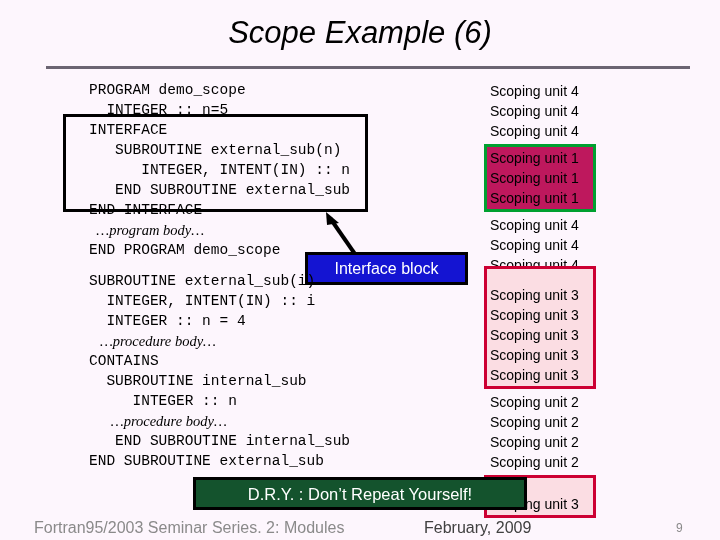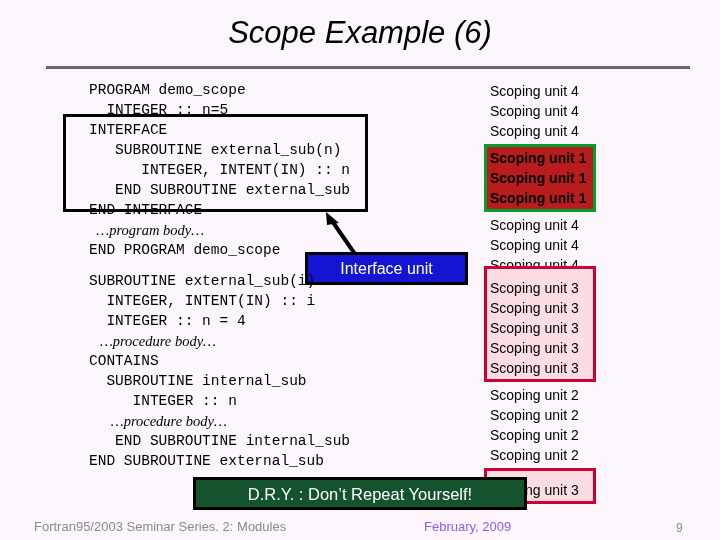--- a/index.html
+++ b/index.html
@@ -117,21 +117,21 @@
   }
   .group.green {
     border: 3px solid #00a030;
     background: #eef7ee;
     padding: 1px 0 1px 0;
     width: 112px;
   }
   .group.red {
     border: 3px solid #cc0033;
     background: #fbdde3;
-    padding: 9px 0 1px 0;
+    padding: 16px 0 1px 0;
     width: 112px;
   }
   .group.plain { border: 3px solid transparent; width: 112px; }
 
   
   #dry-banner {
     position: absolute;
     left: 193px;
     top: 477px;
     width: 334px;
@@ -142,21 +142,21 @@
     color: #ffffff;
     font-size: 16.5px;
     line-height: 28px;
     text-align: center;
     white-space: nowrap;
   }
 
   
   .footer-text {
     position: absolute;
-    font-size: 13px;
+    font-size: 16px;
     color: #8a8a8a;
     white-space: nowrap;
   }
   #footer-left { left: 34px; top: 519px; }
   #footer-center { left: 424px; top: 519px; }
   #footer-page { left: 676px; top: 521px; font-size: 12px; }
 </style>
 </head>
 <body style="background: rgb(253, 246, 253);">
 
@@ -167,31 +167,31 @@
 
   <div id="code-top" class="code"><div class="row">PROGRAM demo_scope</div><div class="row">  INTEGER :: n=5</div><div class="row">INTERFACE</div><div class="row">   SUBROUTINE external_sub(n)</div><div class="row">      INTEGER, INTENT(IN) :: n</div><div class="row">   END SUBROUTINE external_sub</div><div class="row">END INTERFACE</div><div class="row ital">  …program body…</div><div class="row">END PROGRAM demo_scope</div></div>
 
   <div id="interface-box"></div>
 
   <svg id="callout-arrow" viewBox="0 0 80 60" width="80" height="60">
     <line x1="57" y1="52" x2="30" y2="13" stroke="#000000" stroke-width="4"></line>
     <polygon points="26,7 39,18 27,20" fill="#000000"></polygon>
   </svg>
 
-  <div id="interface-callout" style="background: rgb(20, 20, 210);">Interface unit</div>
+  <div id="interface-callout" style="background: rgb(20, 20, 210);">Interface block</div>
 
   <div id="code-bottom" class="code"><div class="row">SUBROUTINE external_sub(i)</div><div class="row">  INTEGER, INTENT(IN) :: i</div><div class="row">  INTEGER :: n = 4</div><div class="row ital">   …procedure body…</div><div class="row">CONTAINS</div><div class="row">  SUBROUTINE internal_sub</div><div class="row">     INTEGER :: n</div><div class="row ital">      …procedure body…</div><div class="row">   END SUBROUTINE internal_sub</div><div class="row">END SUBROUTINE external_sub</div></div>
 
   <div id="scoping-top">
       <div class="group plain">
         <div class="scope-line">Scoping unit 4</div>
         <div class="scope-line">Scoping unit 4</div>
         <div class="scope-line">Scoping unit 4</div>
       </div>
-      <div class="group green" style="border-color: rgb(0, 160, 48); background: #b91c1c; font-weight: bold;">
+      <div class="group green" style="border-color: rgb(0, 160, 48); background: #be185d;">
         <div class="scope-line">Scoping unit 1</div>
         <div class="scope-line">Scoping unit 1</div>
         <div class="scope-line">Scoping unit 1</div>
       </div>
       <div class="group plain">
         <div class="scope-line">Scoping unit 4</div>
         <div class="scope-line">Scoping unit 4</div>
         <div class="scope-line">Scoping unit 4</div>
       </div>
     </div>
@@ -211,16 +211,16 @@
         <div class="scope-line">Scoping unit 2</div>
       </div>
       <div class="group red" style="border-color: rgb(204, 0, 51); background: rgb(251, 221, 227);">
         <div class="scope-line">Scoping unit 3</div>
       </div>
     </div>
 
   <div id="dry-banner" style="background: #14532d;">D.R.Y. : Don’t Repeat Yourself!</div>
 
   <div id="footer-left" class="footer-text" style="color: rgb(138, 138, 138);">Fortran95/2003 Seminar Series. 2: Modules</div>
-  <div id="footer-center" class="footer-text" style="color: #8b5cf6;">February, 2009</div>
+  <div id="footer-center" class="footer-text" style="color: #404040;">February, 2009</div>
   <div id="footer-page" class="footer-text" style="color: rgb(138, 138, 138);">9</div>
 
 </div>
 
 </body></html>

